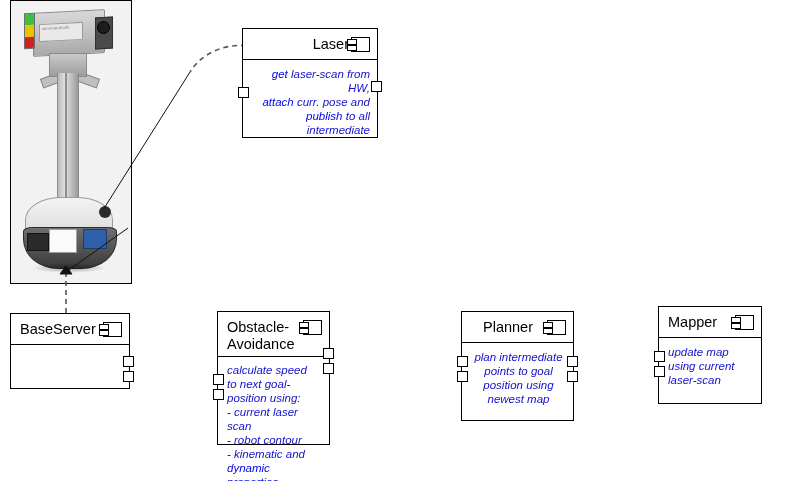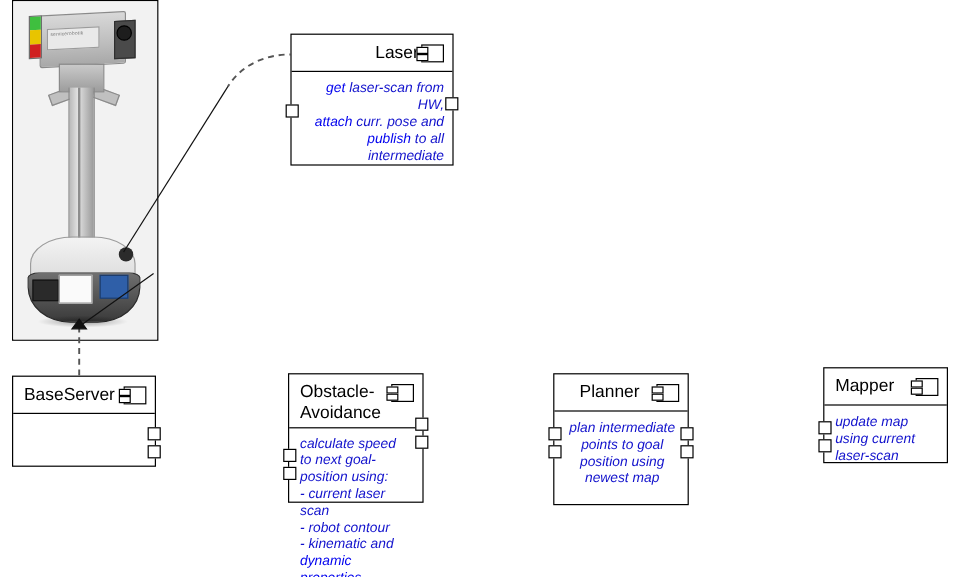--- a/index.html
+++ b/index.html
@@ -340,21 +340,21 @@
 </div>
 
 <div class="comp" style="left:10px; top:313px; width:120px; height:76px;">
   <div class="comp-title">BaseServer</div>
   <div class="comp-icon"></div>
   <div class="comp-sep"></div>
   <div class="port" style="right:-5px; top:42px;"></div>
   <div class="port" style="right:-5px; top:57px;"></div>
 </div>
 
-<div class="comp" style="left:240px; top:311px; width:113px; height:108px;">
+<div class="comp" style="left:217px; top:311px; width:113px; height:134px;">
   <div class="comp-title" style="white-space:pre-line;">Obstacle-
 Avoidance</div>
   <div class="comp-icon"></div>
   <div class="comp-sep" style="position:absolute; top:44px;"></div>
   <div class="comp-body" style="position:absolute; top:44px; left:0; right:0;"><span>calculate speed</span>
 <span>to next goal-</span>
 <span>position using:</span>
 <span>- current laser scan</span>
 <span>- robot contour</span>
 <span>- kinematic and</span>
@@ -372,21 +372,21 @@
   <div class="comp-body">plan intermediate
 points to goal
 position using
 newest map</div>
   <div class="port" style="left:-5px; top:44px;"></div>
   <div class="port" style="left:-5px; top:59px;"></div>
   <div class="port" style="right:-5px; top:44px;"></div>
   <div class="port" style="right:-5px; top:59px;"></div>
 </div>
 
-<div class="comp" style="left:686px; top:306px; width:104px; height:80px;">
+<div class="comp" style="left:658px; top:306px; width:104px; height:98px;">
   <div class="comp-title">Mapper</div>
   <div class="comp-icon"></div>
   <div class="comp-sep"></div>
   <div class="comp-body">update map
 using current
 laser-scan</div>
   <div class="port" style="left:-5px; top:44px;"></div>
   <div class="port" style="left:-5px; top:59px;"></div>
 </div>
 

